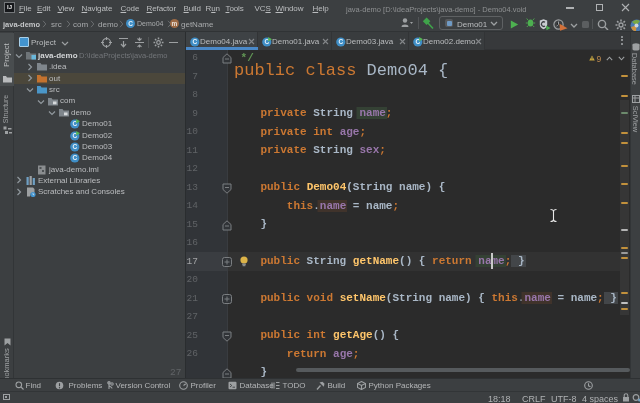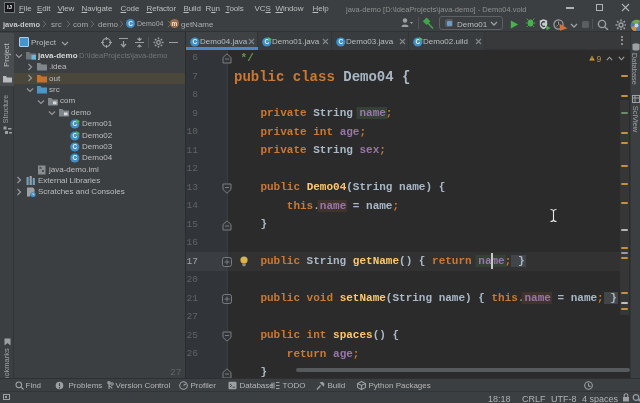--- a/index.html
+++ b/index.html
@@ -268,21 +268,21 @@
 <div class="abs" style="left:346px;top:36.5px;font-size:8px;color:#bbbdbf">Demo03.java</div>
 <svg class="abs" style="left:399px;top:38px" width="7" height="7">
     <path d="M1 1 L6 6 M6 1 L1 6" stroke="#84878a" stroke-width="1.1"></path>
   </svg>
 <div class="abs" style="left:409px;top:32px;width:76px;height:18px;background:#393c3e;border-right:1px solid #323436"></div>
 <svg class="abs" style="left:412.5px;top:36.5px" width="10" height="10">
     <circle cx="4.8" cy="5" r="4.6" fill="#3f8ec6"></circle>
     <text x="4.8" y="7.4" font-size="6.5" font-weight="bold" fill="#eaf3fa" text-anchor="middle" font-family="Liberation Sans">C</text>
     <path d="M6.2 0 L10 2.2 L6.2 4.4 Z" fill="#55b655"></path>
   </svg>
-<div class="abs" style="left:423px;top:36.5px;font-size:8px;color:#bbbdbf">Demo02.uild</div>
+<div class="abs" style="left:423px;top:36.5px;font-size:8px;color:#bbbdbf">Demo02.demo</div>
 <svg class="abs" style="left:475px;top:38px" width="7" height="7">
     <path d="M1 1 L6 6 M6 1 L1 6" stroke="#84878a" stroke-width="1.1"></path>
   </svg>
 <div class="abs" style="left:186px;top:47px;width:72px;height:3px;background:#4a88c7"></div>
 <div class="abs" style="left:621px;top:36.0px;width:2px;height:2px;background:#a6a9ab;border-radius:50%"></div>
 <div class="abs" style="left:621px;top:39.4px;width:2px;height:2px;background:#a6a9ab;border-radius:50%"></div>
 <div class="abs" style="left:621px;top:42.8px;width:2px;height:2px;background:#a6a9ab;border-radius:50%"></div>
 <div class="abs" style="left:186px;top:50px;width:444px;height:328px;background:#2b2b2b"></div>
 <div class="abs" style="left:186px;top:50px;width:42px;height:328px;background:#313438;border-right:1px solid #393c40"></div>
 <div class="abs" style="left:186px;top:252.25px;width:42px;height:18.5px;background:#3a3d41"></div>
@@ -332,30 +332,30 @@
 <svg class="abs" style="left:222px;top:367.5px" width="10" height="11">
     <path d="M1 4.5 L5 0.8 L9 4.5 L9 10 L1 10 Z" fill="#313438" stroke="#7b7e81" stroke-width="1"></path>
     <path d="M3 6 L7 6" stroke="#7b7e81" stroke-width="1"></path>
   </svg>
 <svg class="abs" style="left:239px;top:256.0px" width="10" height="12">
     <circle cx="5" cy="4" r="3.6" fill="#dcb348"></circle>
     <rect x="3.2" y="7.6" width="3.6" height="1.2" fill="#9da0a2"></rect>
     <rect x="3.6" y="9.2" width="2.8" height="1" fill="#9da0a2"></rect>
   </svg>
 <div class="abs mono" style="left:234px;top:48.75px;height:18.5px;line-height:18.5px;font-size:11px;font-weight:bold;white-space:pre"> <span style="color:#629755">*/</span></div>
-<div class="abs mono" style="left:234px;top:68px;height:18.5px;line-height:18.5px;font-size:14px;font-weight:bold;white-space:pre"><span style="color:#cc7832">public class</span><span style="color:#a9b7c6"> Demo04 {</span></div>
+<div class="abs mono" style="left:234px;top:62px;height:18.5px;line-height:18.5px;font-size:17px;font-weight:normal;white-space:pre"><span style="color:#cc7832">public class</span><span style="color:#a9b7c6"> Demo04 {</span></div>
 <div class="abs mono" style="left:234px;top:104.25px;height:18.5px;line-height:18.5px;font-size:11px;font-weight:bold;white-space:pre">    <span style="color:#cc7832">private</span><span style="color:#a9b7c6"> String </span><span style="color:#9876aa;background:#344134;box-shadow:-2.5px 0 0 #344134,1px 0 0 #344134">name</span><span style="color:#cc7832">;</span></div>
 <div class="abs mono" style="left:234px;top:122.75px;height:18.5px;line-height:18.5px;font-size:11px;font-weight:bold;white-space:pre">    <span style="color:#cc7832">private int </span><span style="color:#9876aa">age</span><span style="color:#cc7832">;</span></div>
 <div class="abs mono" style="left:234px;top:141.25px;height:18.5px;line-height:18.5px;font-size:11px;font-weight:bold;white-space:pre">    <span style="color:#cc7832">private</span><span style="color:#a9b7c6"> String </span><span style="color:#9876aa">sex</span><span style="color:#cc7832">;</span></div>
 <div class="abs mono" style="left:234px;top:178.25px;height:18.5px;line-height:18.5px;font-size:11px;font-weight:bold;white-space:pre">    <span style="color:#cc7832">public </span><span style="color:#ffc66b">Demo04</span><span style="color:#a9b7c6">(String name) {</span></div>
 <div class="abs mono" style="left:234px;top:196.75px;height:18.5px;line-height:18.5px;font-size:11px;font-weight:bold;white-space:pre">        <span style="color:#cc7832">this</span><span style="color:#a9b7c6">.</span><span style="color:#9876aa;background:#40332b;box-shadow:-2.5px 0 0 #40332b,1px 0 0 #40332b">name</span><span style="color:#a9b7c6"> = name</span><span style="color:#cc7832">;</span></div>
 <div class="abs mono" style="left:234px;top:215.25px;height:18.5px;line-height:18.5px;font-size:11px;font-weight:bold;white-space:pre">    <span style="color:#a9b7c6">}</span></div>
 <div class="abs mono" style="left:234px;top:252.25px;height:18.5px;line-height:18.5px;font-size:11px;font-weight:bold;white-space:pre">    <span style="color:#cc7832">public</span><span style="color:#a9b7c6"> String </span><span style="color:#ffc66b">getName</span><span style="color:#a9b7c6">() { </span><span style="color:#cc7832">return </span><span style="color:#9876aa;background:#344134;box-shadow:-2.5px 0 0 #344134,1px 0 0 #344134">name</span><span style="color:#cc7832">;</span><span style="color:#a9b7c6;background:#434649;box-shadow:1px 0 0 #434649"> }</span></div>
 <div class="abs mono" style="left:234px;top:289.25px;height:18.5px;line-height:18.5px;font-size:11px;font-weight:bold;white-space:pre">    <span style="color:#cc7832">public void </span><span style="color:#ffc66b">setName</span><span style="color:#a9b7c6">(String name) { </span><span style="color:#cc7832">this</span><span style="color:#a9b7c6">.</span><span style="color:#9876aa;background:#40332b;box-shadow:-2.5px 0 0 #40332b,1px 0 0 #40332b">name</span><span style="color:#a9b7c6"> = name</span><span style="color:#cc7832">;</span><span style="color:#a9b7c6;background:#434649;box-shadow:1px 0 0 #434649"> }</span></div>
-<div class="abs mono" style="left:234px;top:326.25px;height:18.5px;line-height:18.5px;font-size:11px;font-weight:bold;white-space:pre">    <span style="color:#cc7832">public int </span><span style="color:#ffc66b">spaces</span><span style="color:#a9b7c6">() {</span></div>
+<div class="abs mono" style="left:234px;top:326.25px;height:18.5px;line-height:18.5px;font-size:11px;font-weight:bold;white-space:pre">    <span style="color:#cc7832">public int </span><span style="color:#ffc66b">getAge</span><span style="color:#a9b7c6">() {</span></div>
 <div class="abs mono" style="left:234px;top:344.75px;height:18.5px;line-height:18.5px;font-size:11px;font-weight:bold;white-space:pre">        <span style="color:#cc7832">return </span><span style="color:#9876aa">age</span><span style="color:#cc7832">;</span></div>
 <div class="abs mono" style="left:234px;top:363.25px;height:18.5px;line-height:18.5px;font-size:11px;font-weight:bold;white-space:pre">    <span style="color:#a9b7c6">}</span></div>
 <div class="abs" style="left:491px;top:253.0px;width:1.5px;height:16px;background:#c8c8c8"></div>
 <svg class="abs" style="left:588.5px;top:55px" width="6" height="6">
     <path d="M3 0.4 L5.8 5.6 L0.2 5.6 Z" fill="#c8a63c"></path>
     <path d="M3 2 L3 3.8" stroke="#3c3f41" stroke-width="0.8"></path>
     <circle cx="3" cy="4.8" r="0.4" fill="#3c3f41"></circle>
   </svg>
 <div class="abs" style="left:596.5px;top:53.5px;font-size:8.5px;color:#bc8a50">9</div>
 <svg class="abs" style="left:606px;top:55.5px" width="7" height="5">

